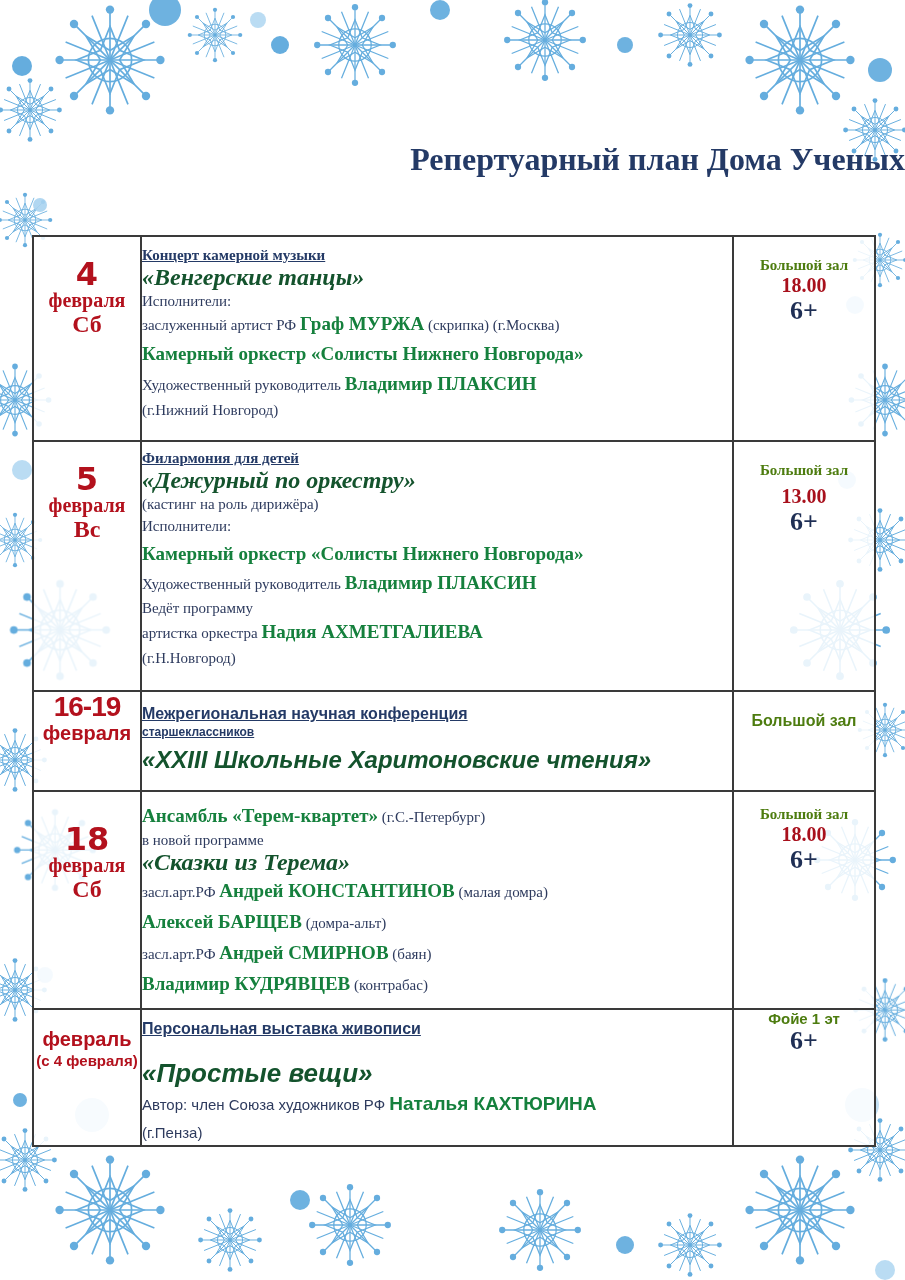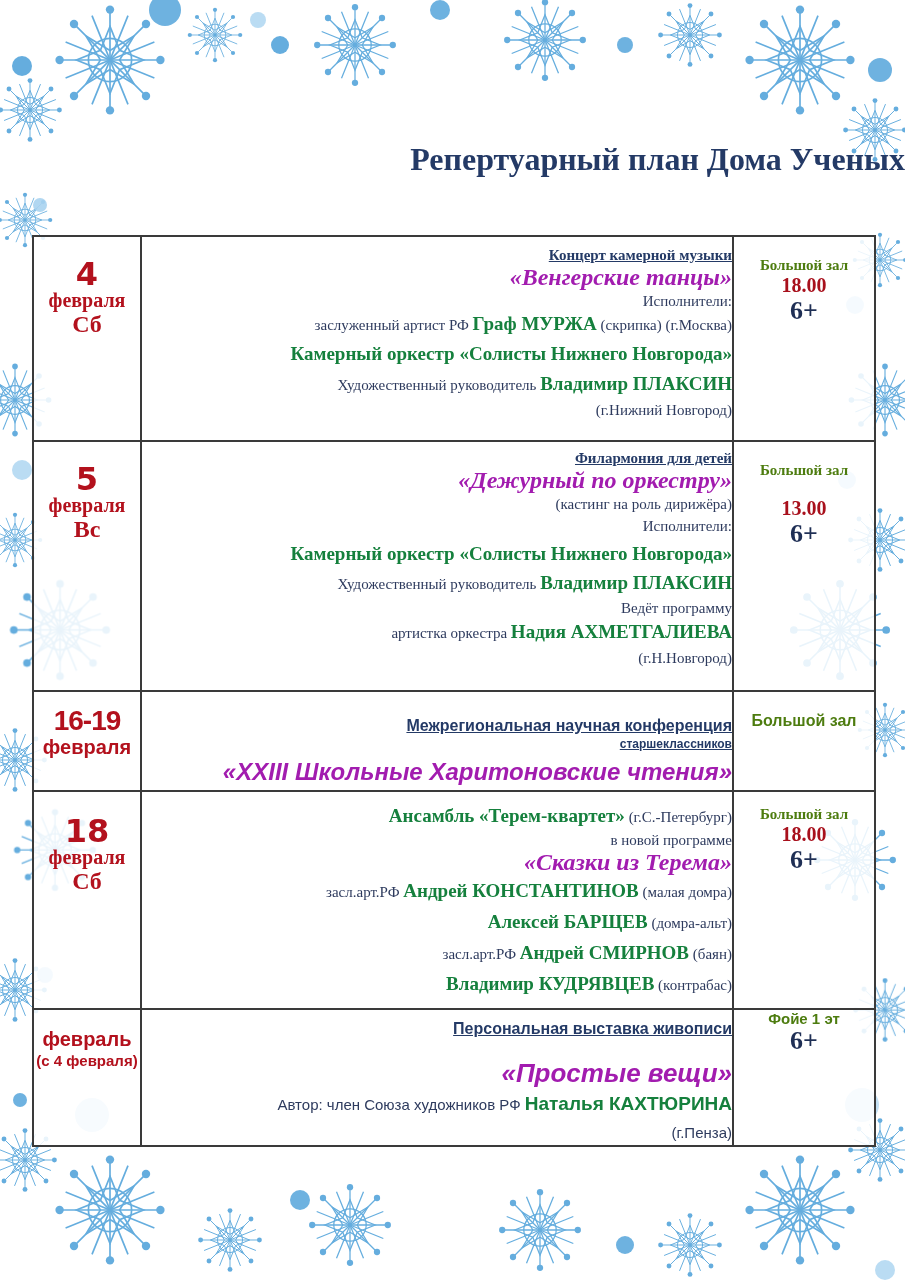--- a/index.html
+++ b/index.html
@@ -16,27 +16,27 @@
     line-height:38px;
   }
   .title .l1 { font-size:32px; }
   .title .l2 { font-size:29px; }
   table.sched {
     position:absolute; left:32px; top:235px; width:844px;
     border-collapse:collapse; background:rgba(255,255,255,0.86);
   }
   table.sched td { border:2px solid #3a3a3a; vertical-align:top; padding:0; }
   td.date { width:106px; text-align:center; color:#b3111d; font-family:"Liberation Serif", serif; font-weight:bold; }
-  td.main { text-align:right; }
+  td.main { text-align:left; }
   td.venue { width:140px; text-align:center; }
   .d-num { font-size:32px; line-height:30px; font-family:"DejaVu Sans", sans-serif; font-weight:bold; }
   .d-mon { font-size:20px; line-height:22px; }
   .d-dow { font-size:24px; line-height:26px; }
   .cat { font-size:15px; font-weight:bold; text-decoration:underline; color:#243a66; font-family:"Liberation Serif", serif; }
-  .ttl { font-size:24px; font-style:italic; font-weight:bold; color:#a21caf; font-family:"Liberation Serif", serif; }
+  .ttl { font-size:24px; font-style:italic; font-weight:bold; color:#14532d; font-family:"Liberation Serif", serif; }
   .ln { font-size:15px; line-height:25px; color:#2e3b5e; font-family:"Liberation Serif", serif; }
   .big { font-size:19px; font-weight:bold; color:#15803d; }
   .v-hall { font-size:15px; font-weight:bold; color:#4d7c0f; font-family:"Liberation Serif", serif; }
   .v-time { font-size:20px; font-weight:bold; color:#a8101c; font-family:"Liberation Serif", serif; }
   .v-age { font-size:26px; font-weight:bold; color:#1f2f55; font-family:"Liberation Serif", serif; line-height:28px;}
   .cond { font-family:"Liberation Sans Narrow","Liberation Sans", sans-serif; }
 </style>
 </head>
 <body>
 
@@ -165,42 +165,42 @@
       <div class="ln" style="line-height:20px">(кастинг на роль дирижёра)</div>
       <div class="ln">Исполнители:</div>
       <div class="ln" style="line-height:30px"><span class="big">Камерный оркестр «Солисты Нижнего Новгорода»</span></div>
       <div class="ln"><span>Художественный руководитель </span><span class="big">Владимир ПЛАКСИН</span></div>
       <div class="ln" style="line-height:22px">Ведёт программу</div>
       <div class="ln"><span>артистка оркестра </span><span class="big">Надия АХМЕТГАЛИЕВА</span></div>
       <div class="ln">(г.Н.Новгород)</div>
     </td>
     <td class="venue" style="padding-top:20px">
       <div class="v-hall">Большой зал</div>
-      <div class="v-time" style="margin-top:18px">13.00</div>
+      <div class="v-time" style="margin-top:6px">13.00</div>
       <div class="v-age">6+</div>
     </td>
   </tr>
 
   <tr style="height:100px">
-    <td class="date" style="padding-top:14px">
+    <td class="date" style="">
       <div class="d-num cond" style="font-size:28px;letter-spacing:-1px">16-19</div>
       <div class="d-mon cond">февраля</div>
     </td>
-    <td class="main" style="padding-top:24px">
+    <td class="main" style="padding-top:12px">
       <div class="cat cond" style="font-size:16px;line-height:19px">Межрегиональная научная конференция</div>
       <div class="cat cond" style="font-size:12px;line-height:19px">старшеклассников</div>
       <div class="ttl cond" style="font-size:24px;margin-top:4px">«XXIII Школьные Харитоновские чтения»</div>
     </td>
     <td class="venue" style="padding-top:20px">
       <div class="v-hall cond" style="font-size:16px">Большой зал</div>
     </td>
   </tr>
 
   <tr style="height:218px">
-    <td class="date" style="padding-top:24px">
+    <td class="date" style="padding-top:32px">
       <div class="d-num">18</div>
       <div class="d-mon">февраля</div>
       <div class="d-dow">Сб</div>
     </td>
     <td class="main" style="padding-top:10px">
       <div class="ln" style="line-height:28px"><span class="big">Ансамбль «Терем-квартет»</span><span> (г.С.-Петербург)</span></div>
       <div class="ln" style="line-height:18px">в новой программе</div>
       <div class="ttl">«Сказки из Терема»</div>
       <div class="ln" style="line-height:30px"><span>засл.арт.РФ </span><span class="big">Андрей КОНСТАНТИНОВ</span><span> (малая домра)</span></div>
       <div class="ln" style="line-height:30px"><span class="big">Алексей БАРЩЕВ</span><span> (домра-альт)</span></div>

